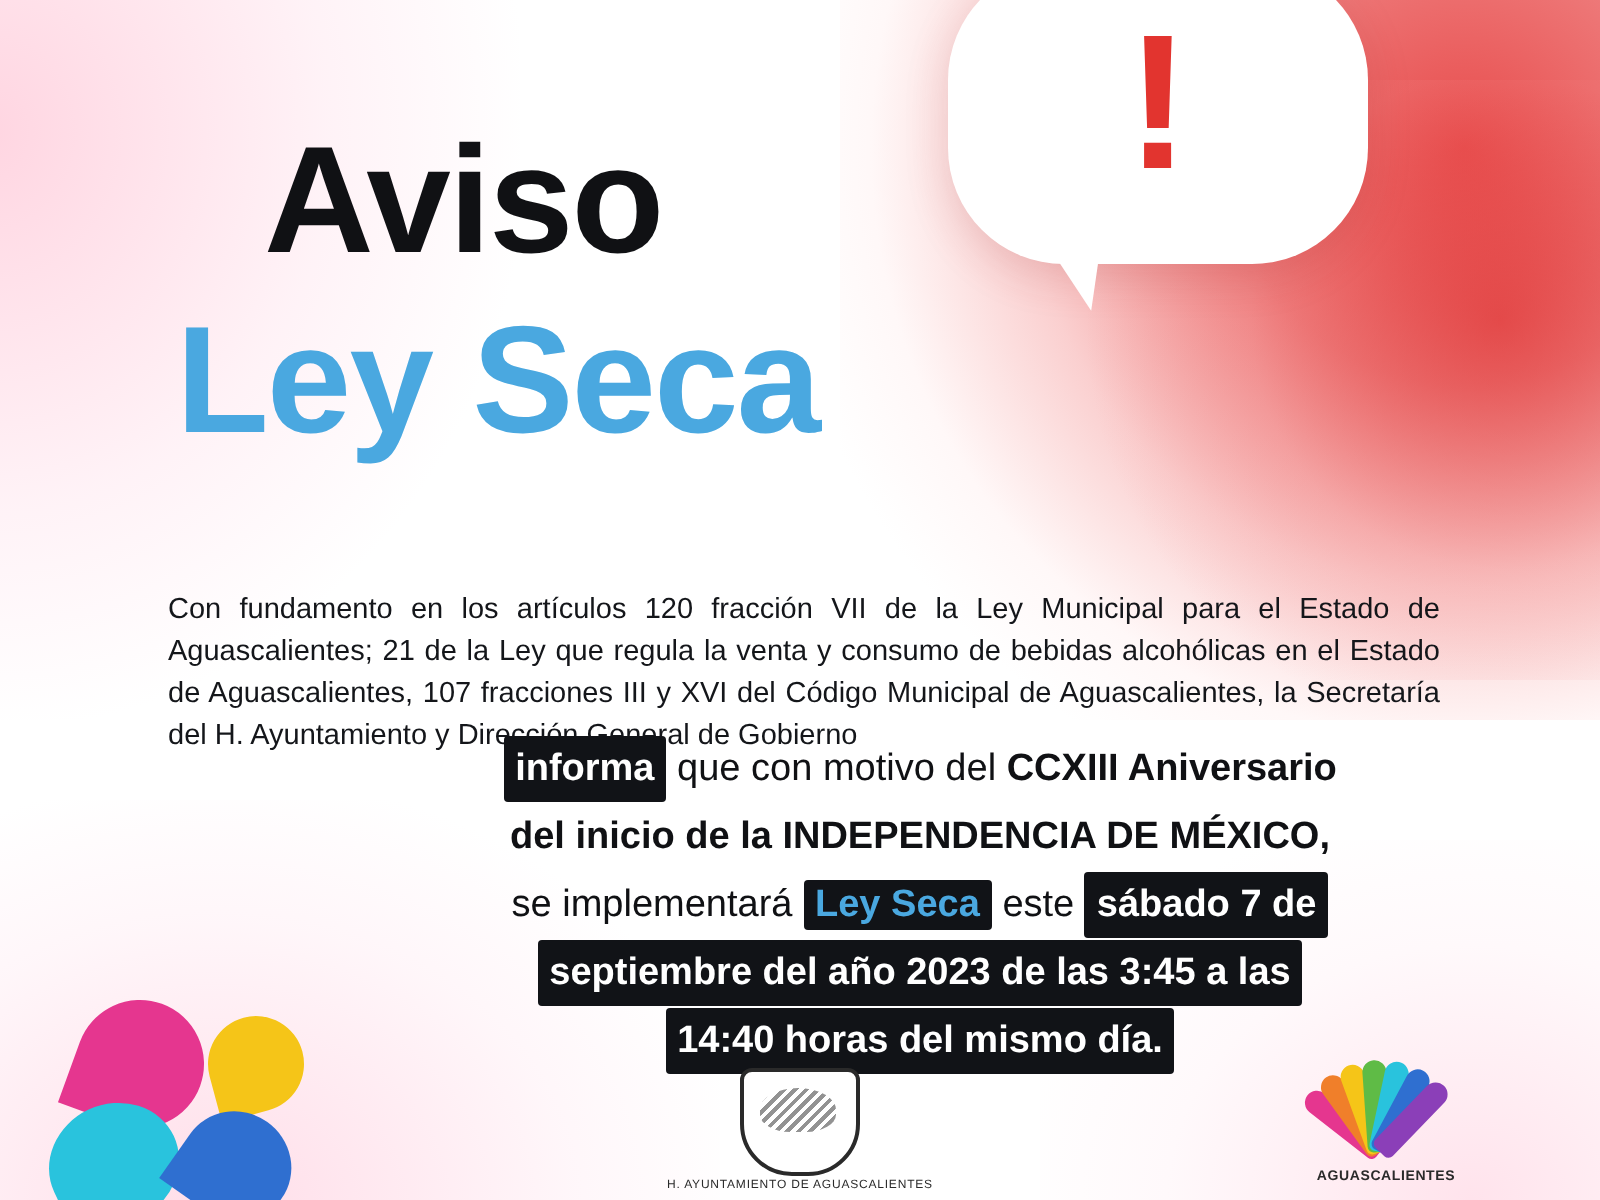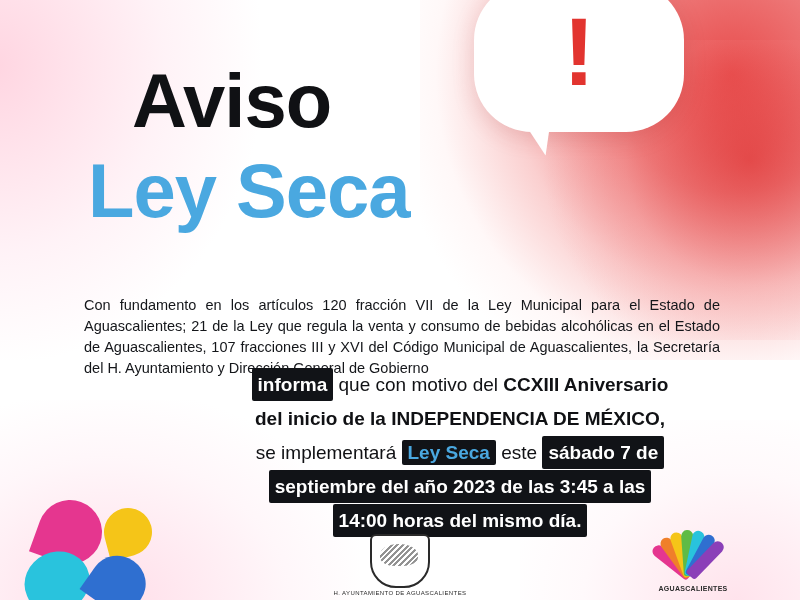--- a/index.html
+++ b/index.html
@@ -322,21 +322,21 @@
     <span class="ln">
       <span class="plain-reg">se implementará</span>
       <span class="hl-blue">Ley Seca</span>
       <span class="plain-reg">este</span>
       <span class="hl">sábado 7 de</span>
     </span>
     <span class="ln">
       <span class="hl">septiembre del año 2023 de las 3:45 a las</span>
     </span>
     <span class="ln">
-      <span class="hl">14:00 horas del mismo día.</span>
+      <span class="hl">14:40 horas del mismo día.</span>
     </span>
   </div>
 
   <div class="petals">
     <div class="petal magenta"></div>
     <div class="petal yellow"></div>
     <div class="petal cyan"></div>
     <div class="petal blue"></div>
   </div>
 

